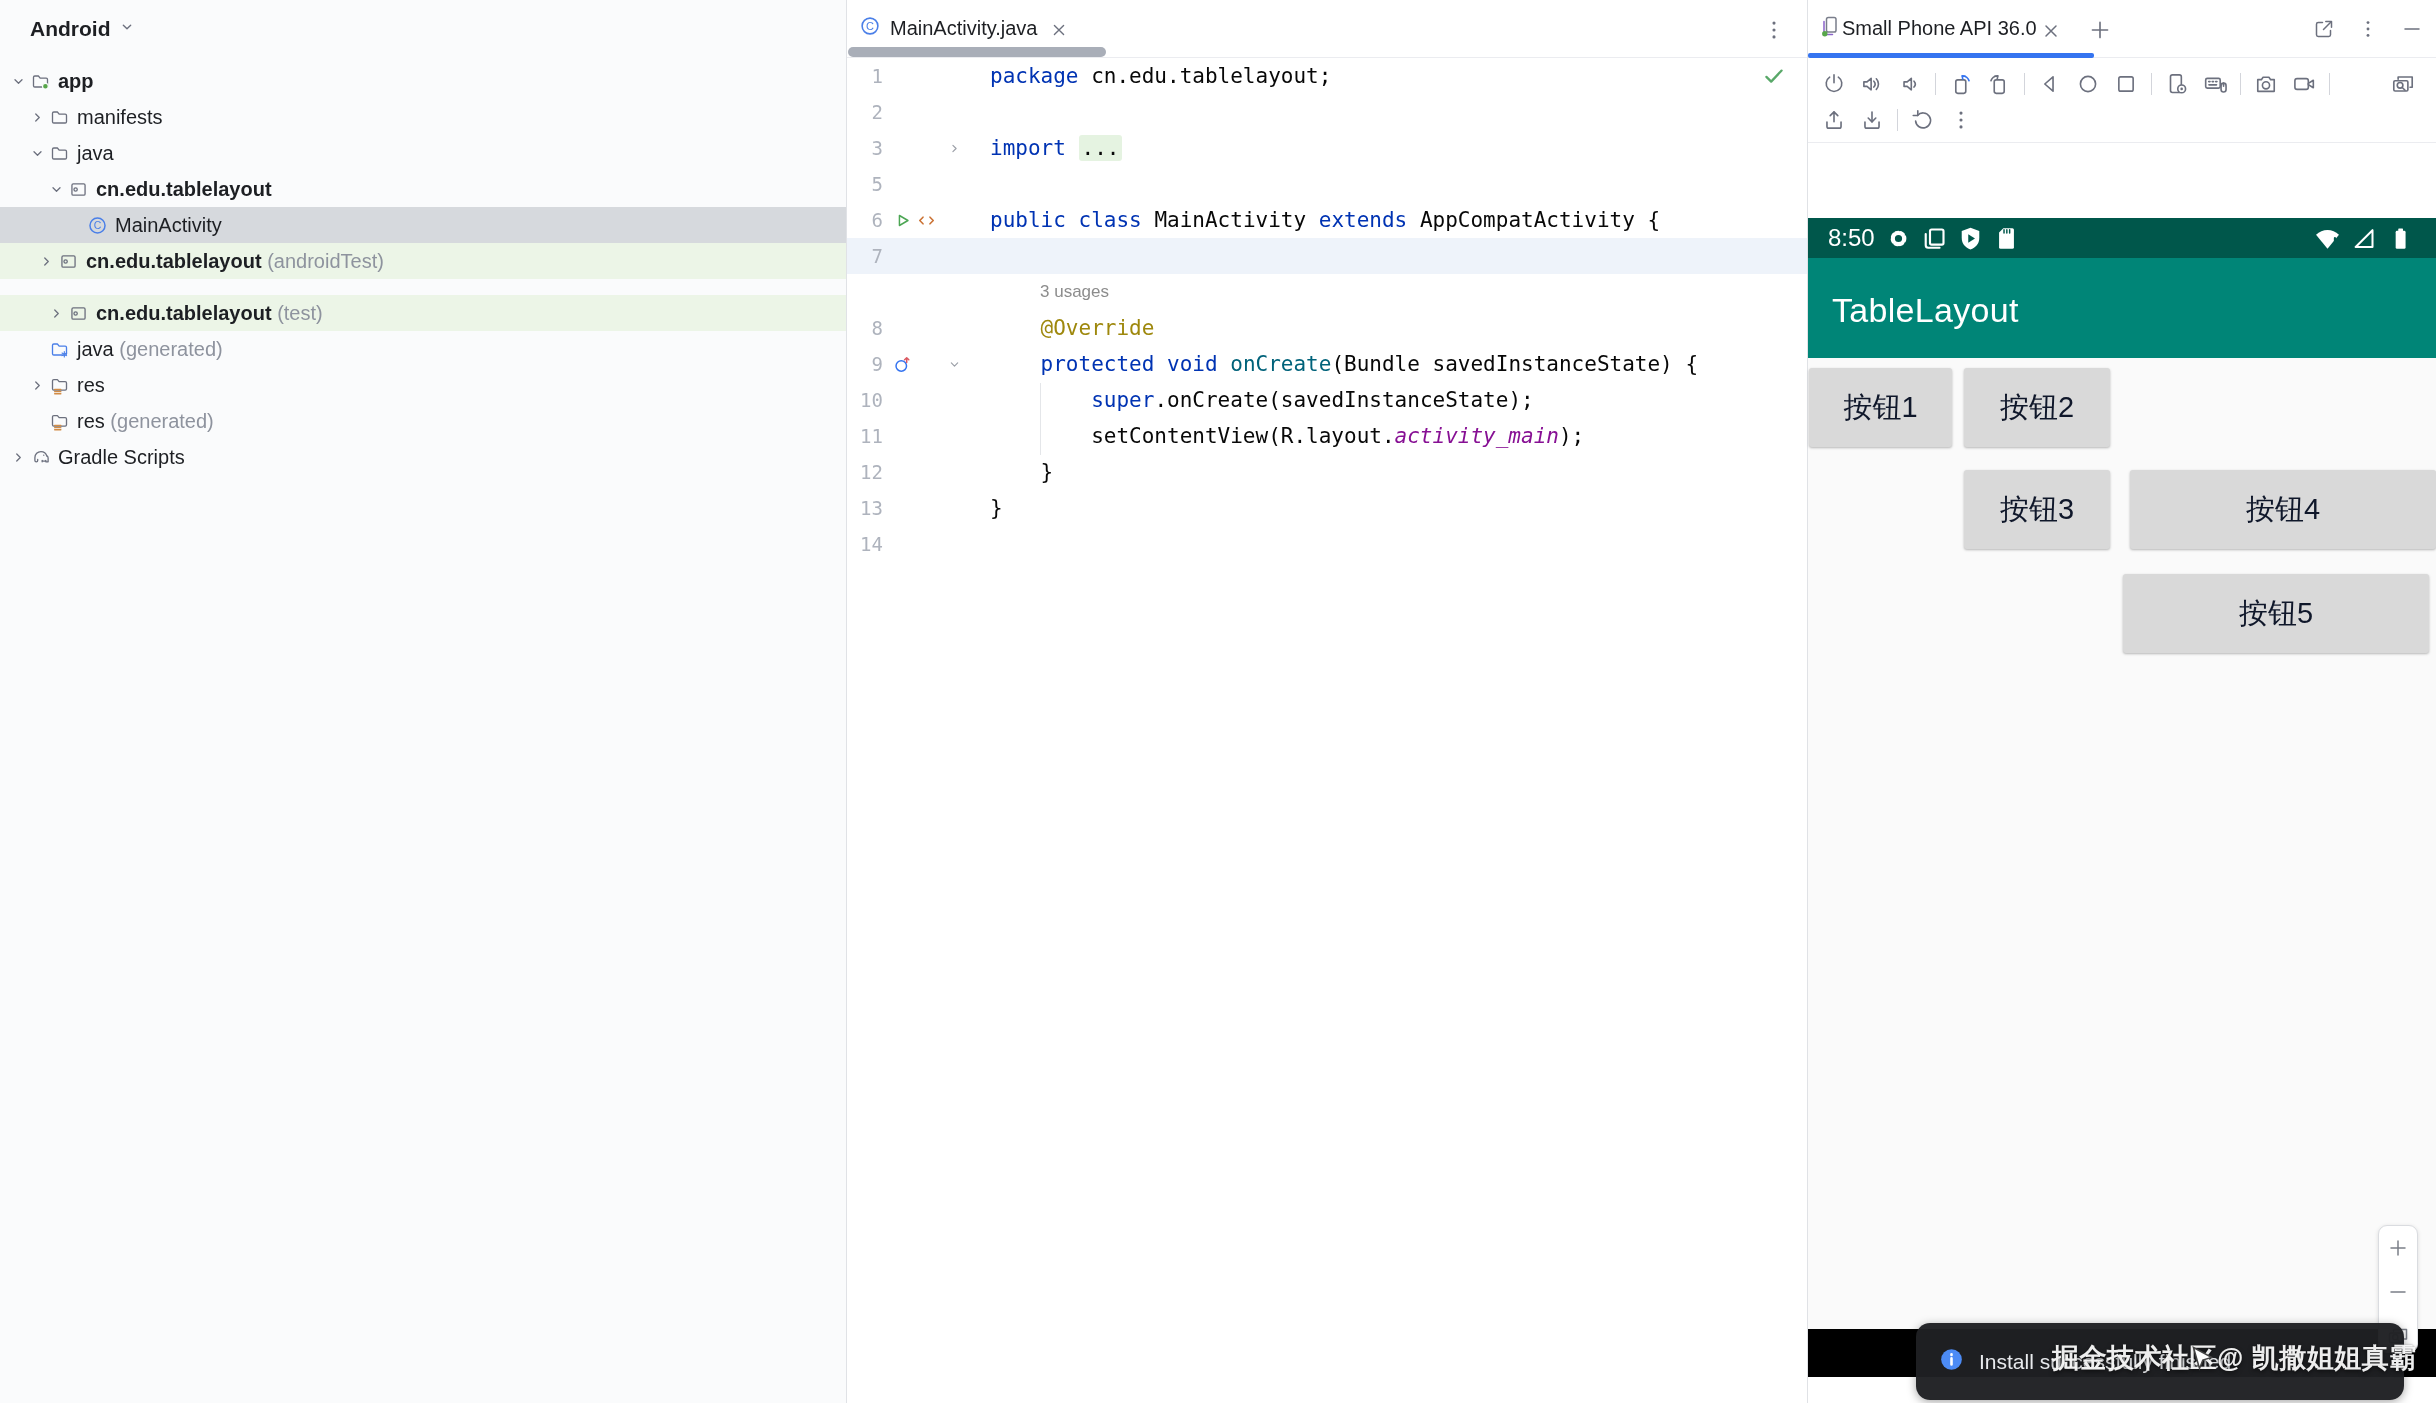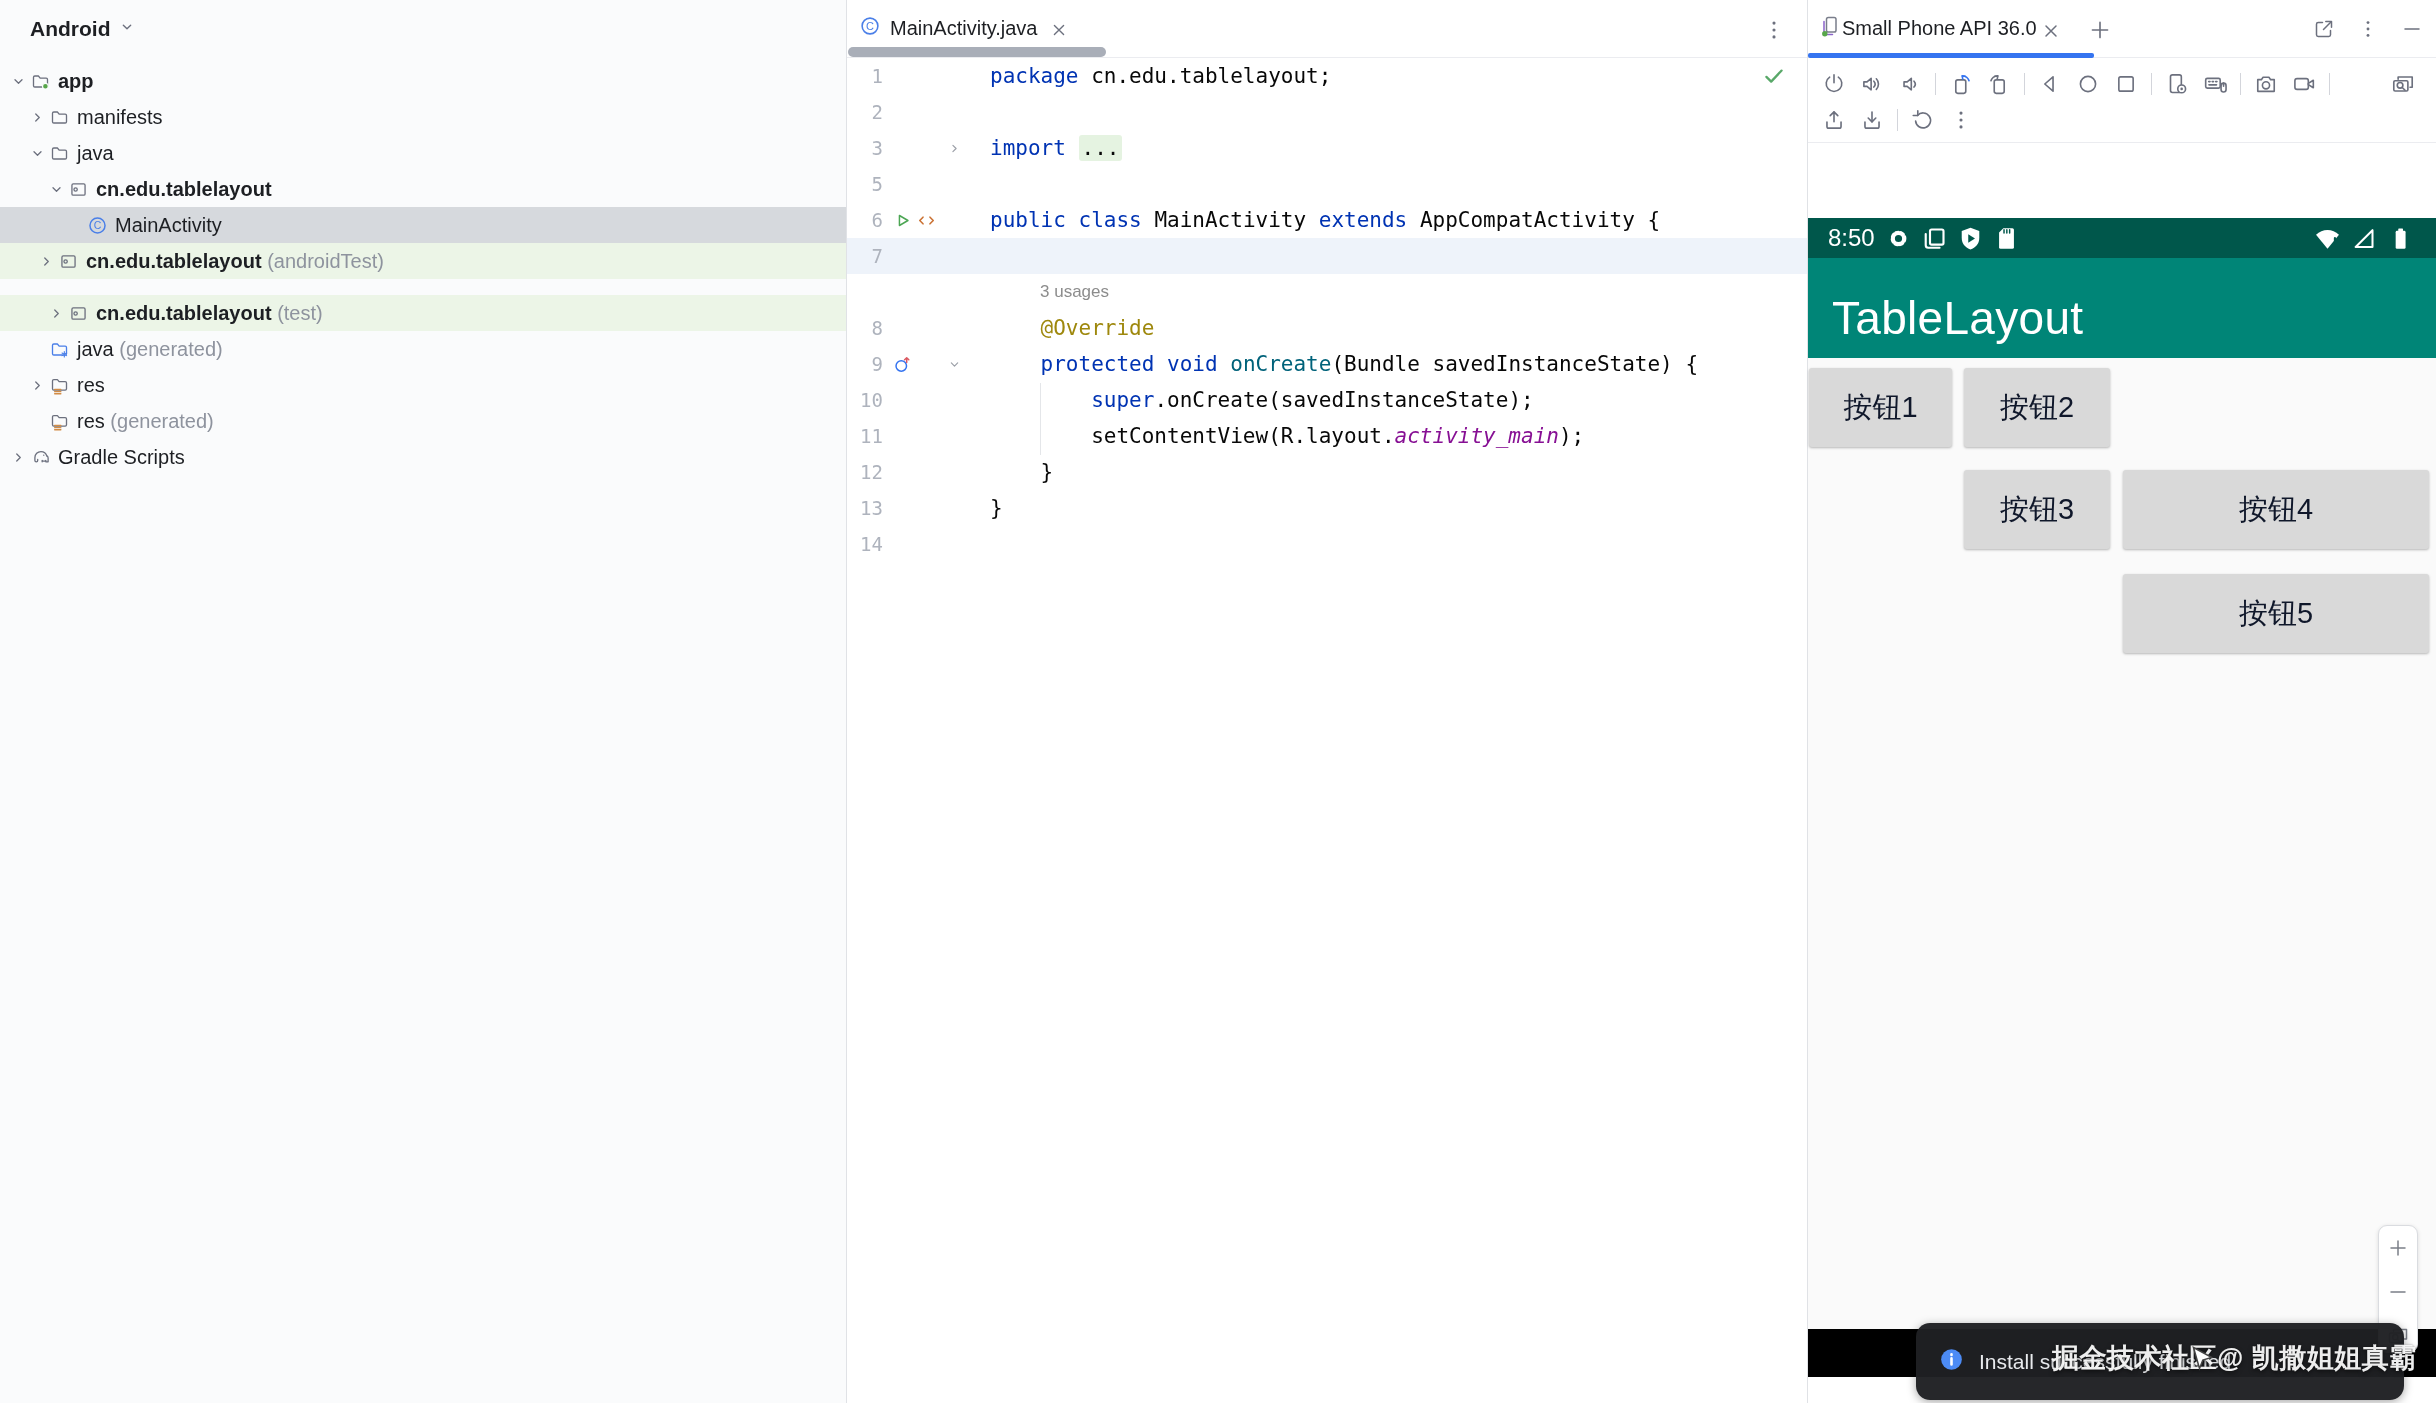--- a/index.html
+++ b/index.html
@@ -81,21 +81,21 @@
   .dtb-sep { position:absolute; left:0; right:0; top:142px; height:1px; background:#EBECF0; }
 
   
   #emu { position:absolute; left:0; right:0; top:218px; height:1159px; }
   .statusbar { position:absolute; left:0; right:0; top:0; height:40px; background:#00574B;
                display:flex; align-items:center; color:#fff; }
   .statusbar .time { font-size:24px; margin:0 10px 0 20px; }
   .statusbar .ico { width:27px; height:27px; margin-right:9px; }
   .sb-right { position:absolute; right:14px; top:0; height:40px; display:flex; align-items:center; }
   .appbar { position:absolute; left:0; right:0; top:40px; height:100px; background:#008577; }
-  .appbar .title { position:absolute; left:24px; top:33px; color:#fff; font-size:46px;
+  .appbar .title { position:absolute; left:24px; top:33px; color:#fff; font-size:34px;
                    font-weight:500; letter-spacing:.3px; }
   .emu-content { position:absolute; left:0; right:0; top:140px; height:971px; background:#FAFAFA; }
   .abtn { position:absolute; background:#D9D9D9; border-radius:3px;
           box-shadow:0 1px 2.5px rgba(0,0,0,.28); display:flex; align-items:center;
           justify-content:center; font-size:29px; color:#0f172a; cursor:pointer;text-align:center; }
   .blackbar { position:absolute; left:0; right:0; top:1111px; height:48px; background:#000; }
 
   
   #zoom-panel { position:absolute; left:570px; top:1225px; width:40px; height:128px;
                 background:#fff; border:1px solid #DADCE0; border-radius:9px; z-index:30;
@@ -556,21 +556,21 @@
             </svg>
           </span>
       </div>
       <div class="appbar">
         <span class="title">TableLayout</span>
       </div>
       <div class="emu-content" id="emu-content">
           <div class="abtn" style="left: 1px; top: 10px; width: 143px; height: 79px;">按钮1</div>
           <div class="abtn" style="left: 156px; top: 10px; width: 146px; height: 79px;">按钮2</div>
           <div class="abtn" style="left: 156px; top: 112px; width: 146px; height: 79px;">按钮3</div>
-          <div class="abtn" style="left: 315px; top: 112px; width: 306px; height: 79px;">按钮4</div>
+          <div class="abtn" style="left: 322px; top: 112px; width: 306px; height: 79px;">按钮4</div>
           <div class="abtn" style="left: 315px; top: 216px; width: 306px; height: 79px;">按钮5</div>
         </div>
       <div class="blackbar"></div>
     </div>
 
     <div id="zoom-panel">
         <svg class="ico" viewBox="0 0 24 24">
           <path d="M12 5v14M5 12h14"></path>
         </svg>
         <svg class="ico" viewBox="0 0 24 24">

